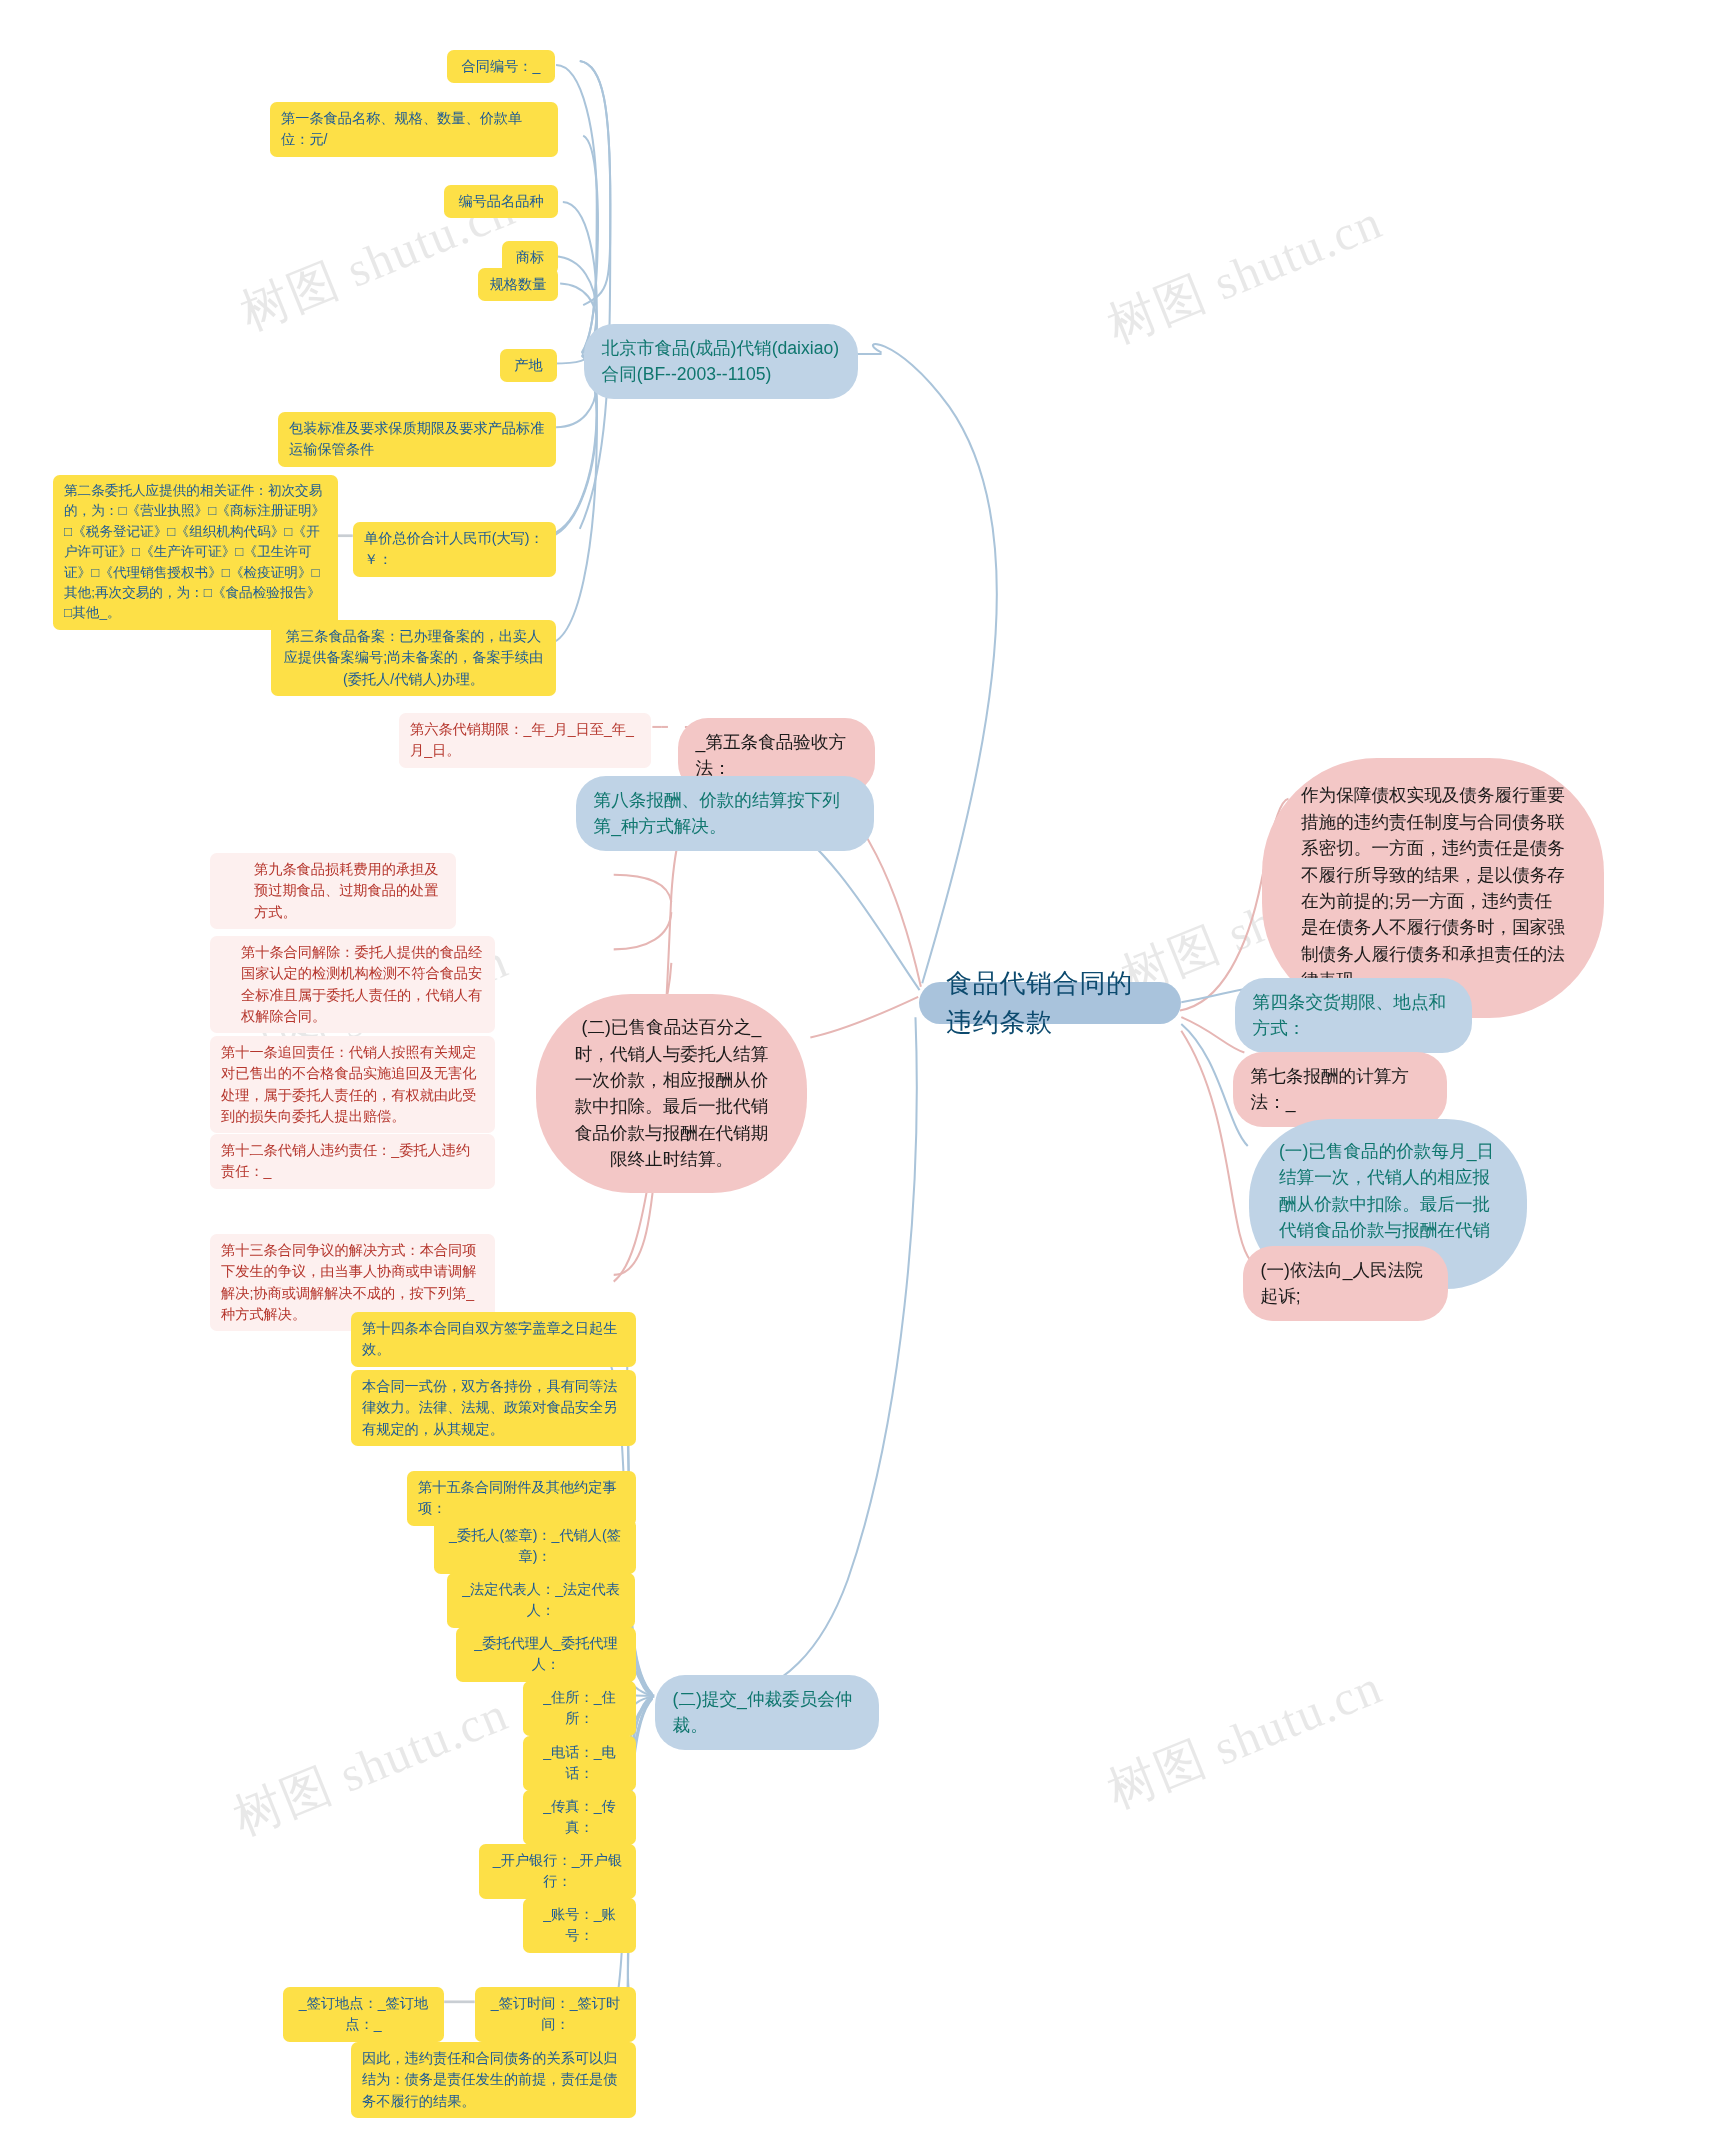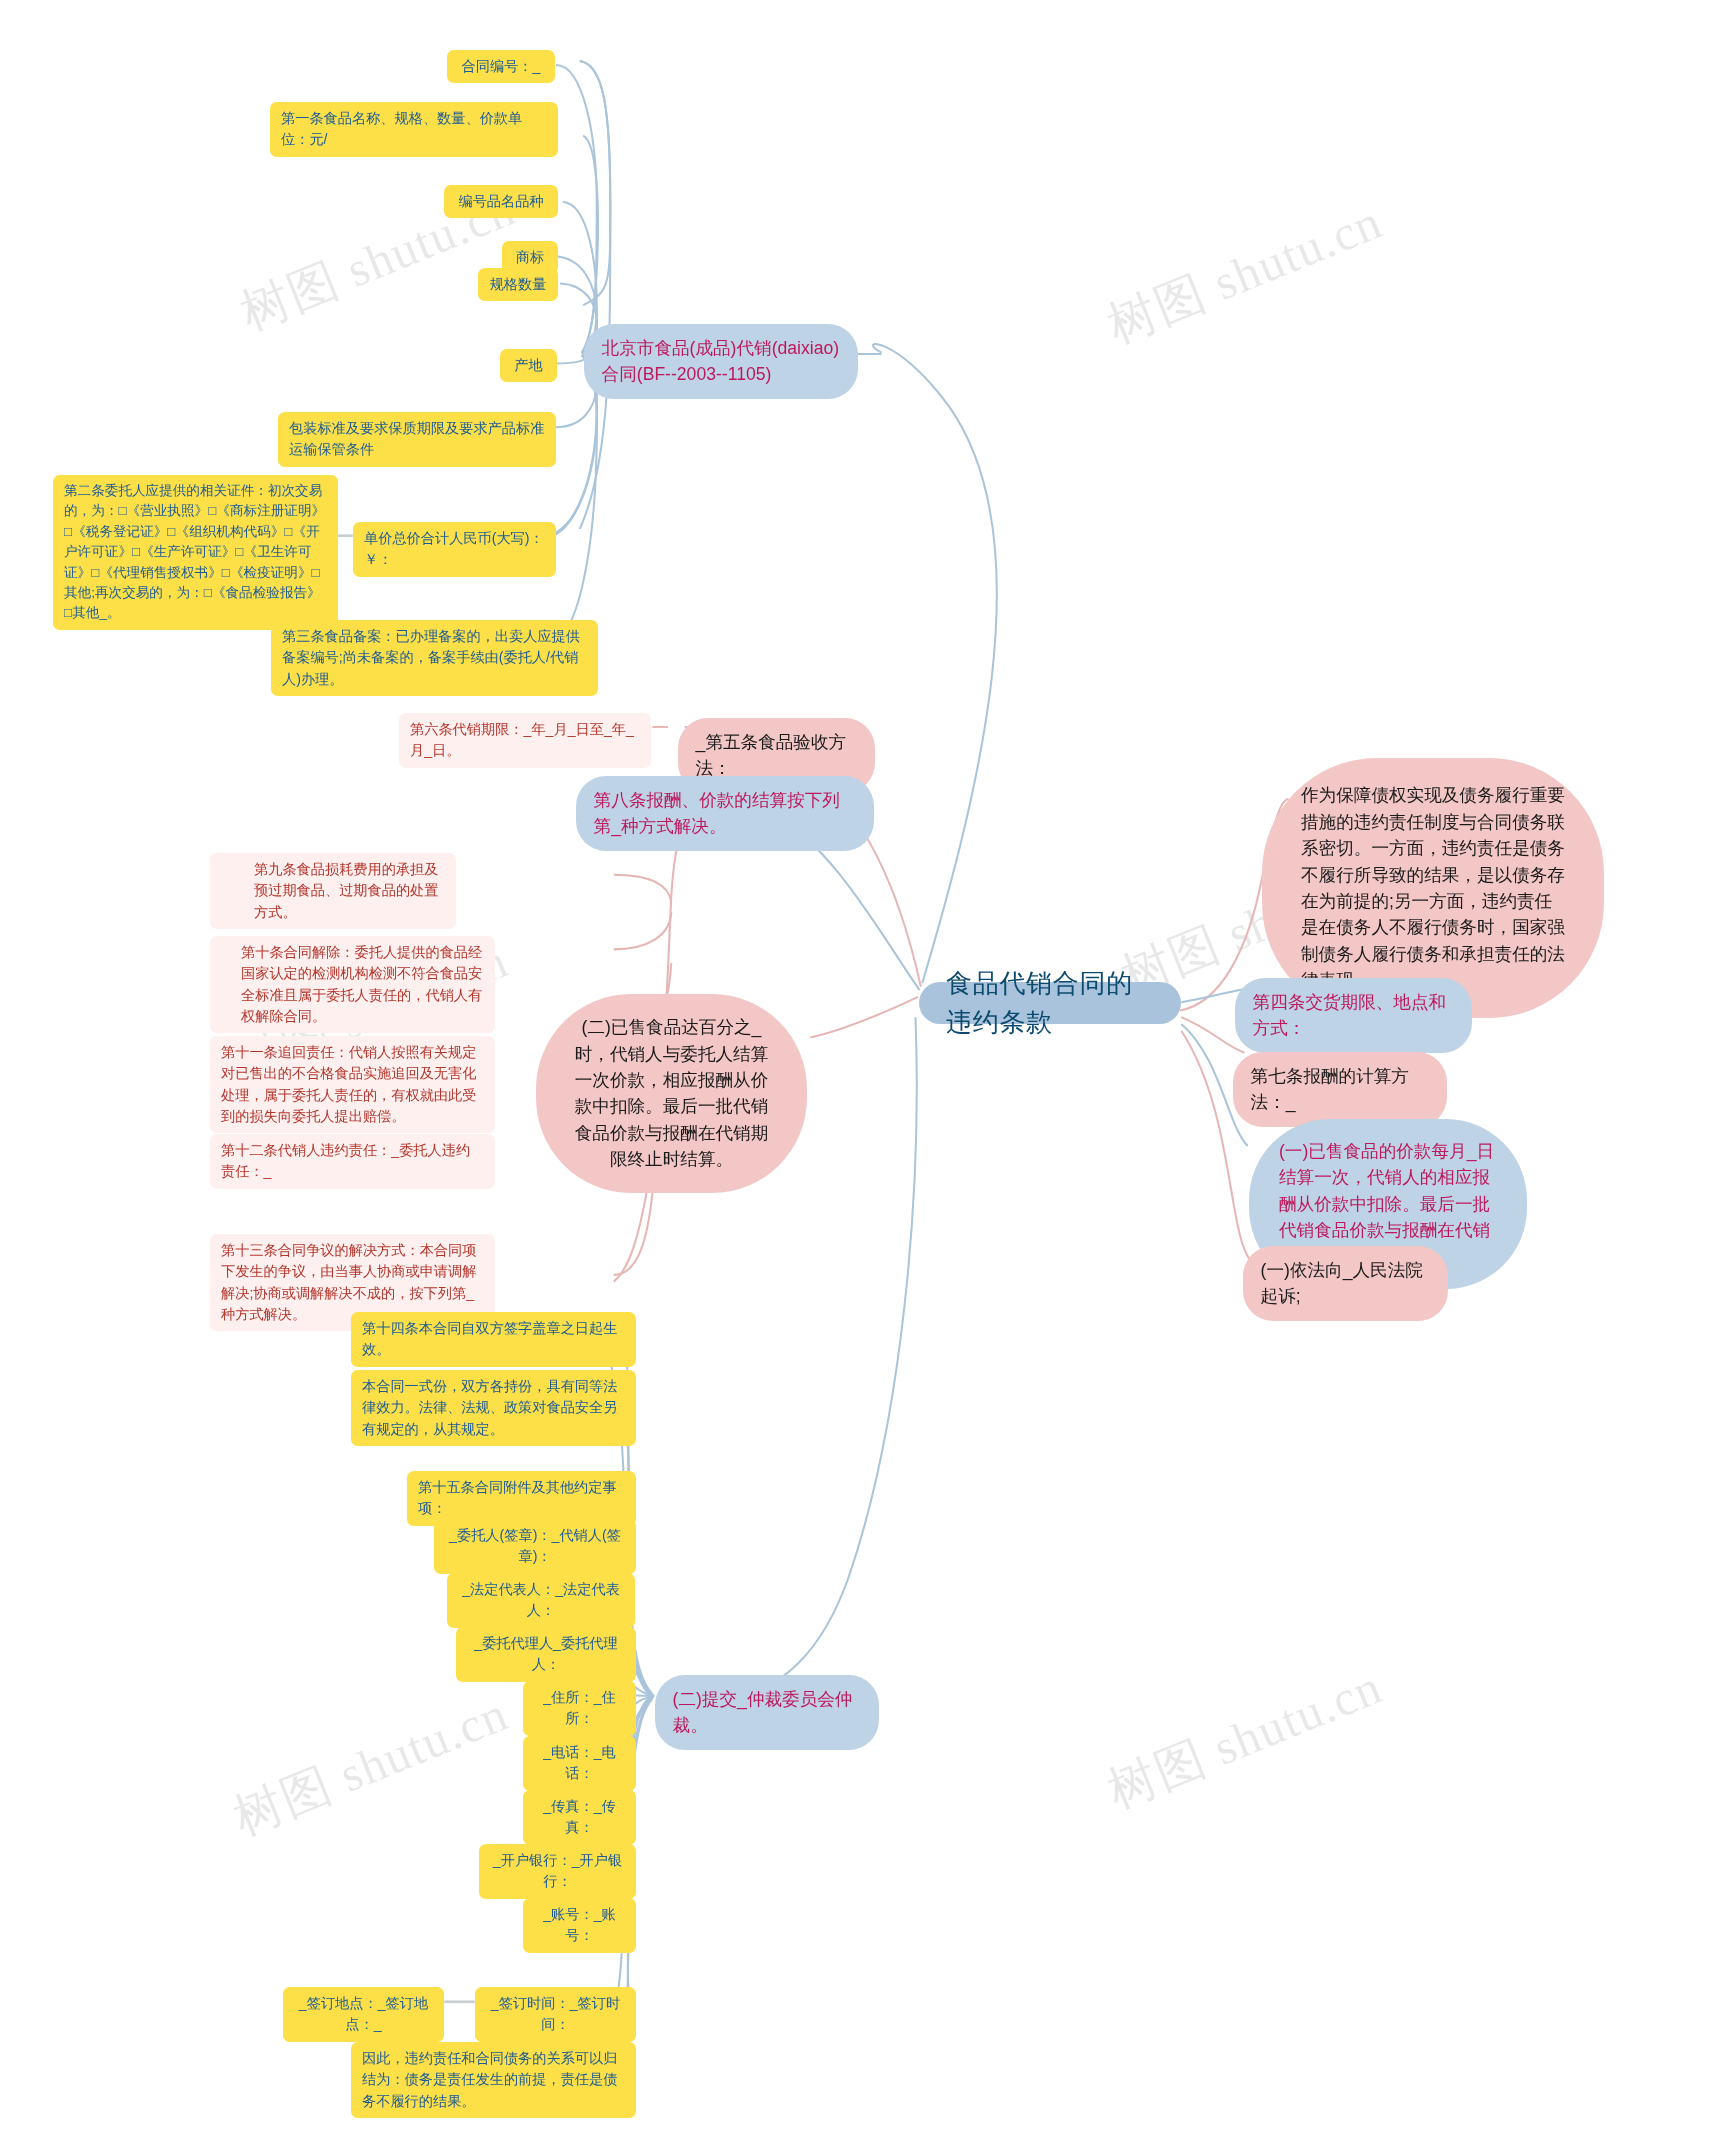--- a/index.html
+++ b/index.html
@@ -53,21 +53,21 @@
   .n-leafpink{
     background:#fdf0ef;
     color:#b5352c;
     border-radius:6.8px;
     padding:6.1px 11px;
     font-size:14.2px;
   }
   
   .n-blue{
     background:#bfd3e6;
-    color:#be185d;
+    color:#0f766e;
     border-radius:30px;
     padding:11px 17.6px;
     font-size:17.6px;
   }
   
   .n-pink{
     background:#f3c7c6;
     color:#1a1a1a;
     border-radius:30px;
     padding:11px 17.6px;
@@ -182,21 +182,21 @@
   <div class="node n-leafblue n-center-txt" style="left:478px;top:268px;width:80px;">规格数量</div>
 
   <div class="node n-leafblue n-center-txt" style="left:500px;top:349px;width:57px;">产地</div>
 
   <div class="node n-leafblue" style="left:278px;top:412px;width:278px;">包装标准及要求保质期限及要求产品标准运输保管条件</div>
 
   <div class="node n-leafblue" style="left:53px;top:475px;width:285px;font-size:13.6px;">第二条委托人应提供的相关证件：初次交易的，为：□《营业执照》□《商标注册证明》□《税务登记证》□《组织机构代码》□《开户许可证》□《生产许可证》□《卫生许可证》□《代理销售授权书》□《检疫证明》□其他;再次交易的，为：□《食品检验报告》□其他_。</div>
 
   <div class="node n-leafblue" style="left:353px;top:522px;width:203px;">单价总价合计人民币(大写)：￥：</div>
 
-  <div class="node n-leafblue" style="left:271px;top:620px;width:327px;">第三条食品备案：已办理备案的，出卖人应提供备案编号;尚未备案的，备案手续由(委托人/代销人)办理。</div>
+  <div class="node n-leafblue" style="left:271px;top:620px;width:285px;text-align:center;">第三条食品备案：已办理备案的，出卖人应提供备案编号;尚未备案的，备案手续由(委托人/代销人)办理。</div>
 
   <div class="node n-pink" style="left:678px;top:706px;width:197px;margin-top:12px;">_第五条食品验收方法：</div>
 
   <div class="node n-leafpink" style="left:399px;top:713px;width:252px;">第六条代销期限：_年_月_日至_年_月_日。</div>
 
   <div class="node n-blue" style="left:576px;top:776px;width:298px;">第八条报酬、价款的结算按下列第_种方式解决。</div>
 
   <div class="node n-leafpink" style="left:210px;top:853px;width:246px;padding-left:44px;">第九条食品损耗费用的承担及预过期食品、过期食品的处置方式。</div>
 
   <div class="node n-leafpink" style="left:210px;top:936px;width:285px;padding-left:31px;">第十条合同解除：委托人提供的食品经国家认定的检测机构检测不符合食品安全标准且属于委托人责任的，代销人有权解除合同。</div>

